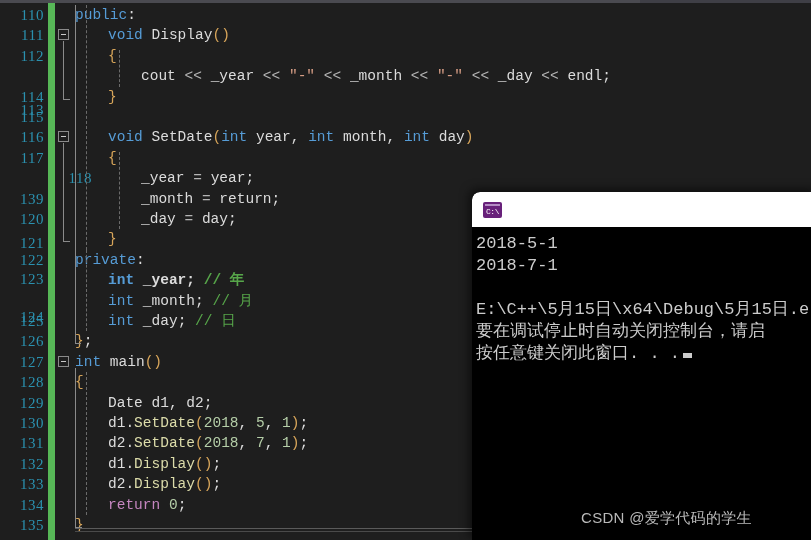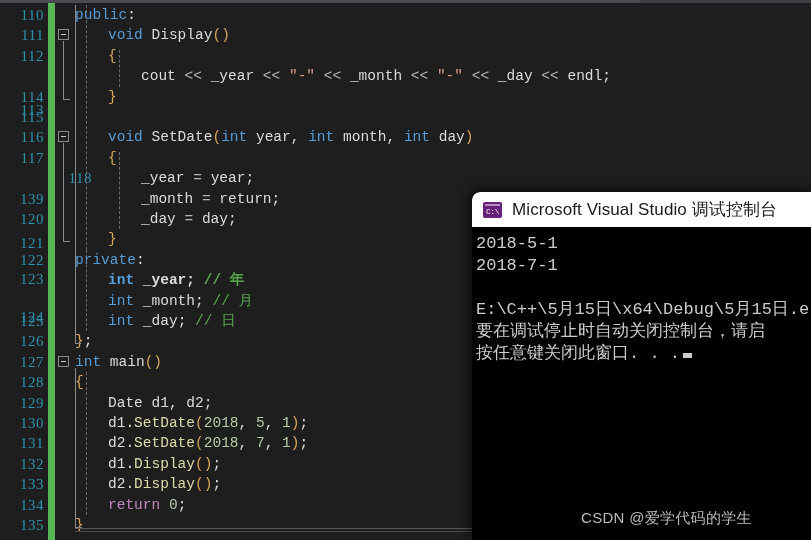--- a/index.html
+++ b/index.html
@@ -347,21 +347,20 @@
   <div class="bottom-rule"></div>
   <div class="bottom-rule2"></div>
 </div>
 
 <div id="console-window">
   <div class="console-titlebar">
     <span class="console-icon">
       <span class="bar"></span>
       <span class="glyph">C:\</span>
     </span>
-    <span class="console-title-text">Microsoft Visual Studio 调试控制台</span>
   </div>
   <div class="console-body">
     <div id="console-lines-host">
         <div class="console-line">2018-5-1</div>
         <div class="console-line">2018-7-1</div>
         <div class="console-line console-blank"></div>
         <div class="console-line">E:\C++\5月15日\x64\Debug\5月15日.e</div>
         <div class="console-line">要在调试停止时自动关闭控制台，请启</div>
         <div class="console-line">按任意键关闭此窗口. . .<span class="cursor-block"></span></div>
       </div>

